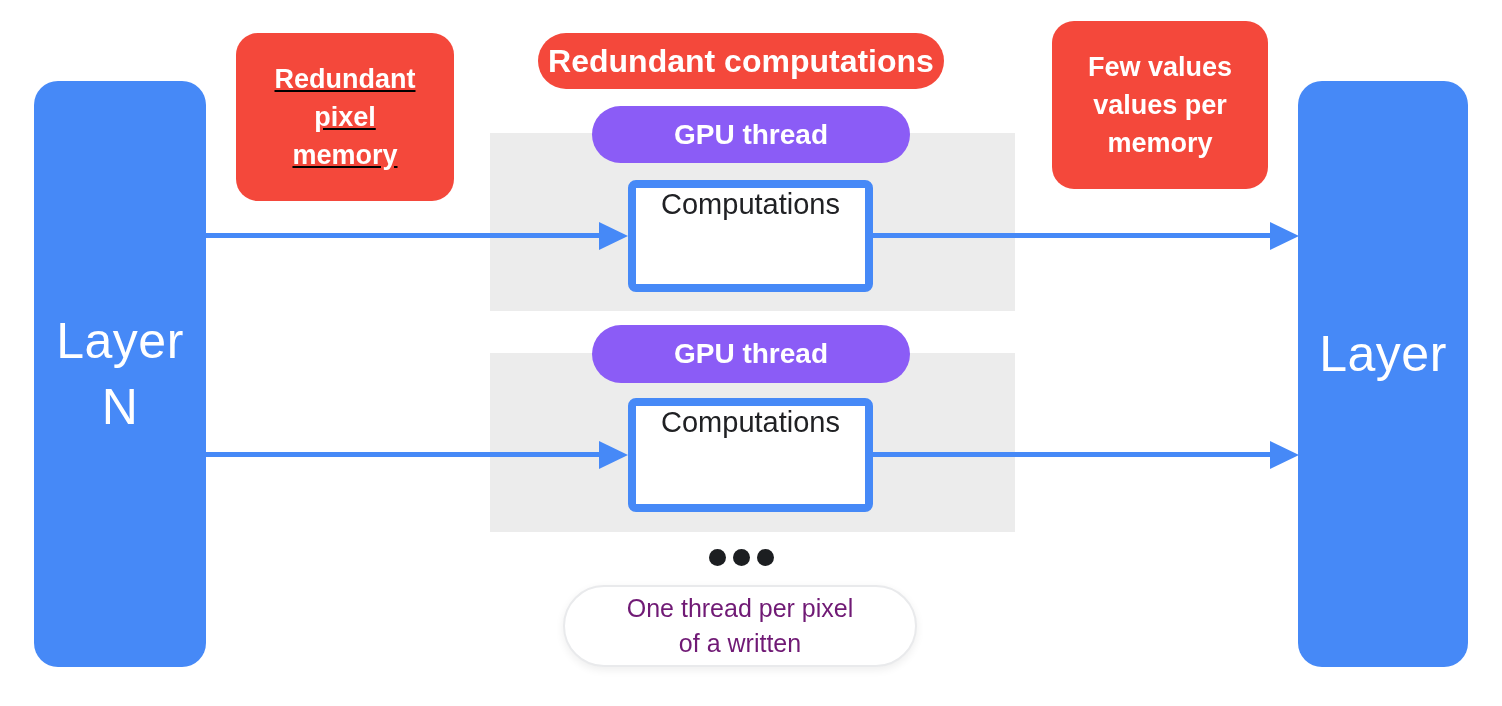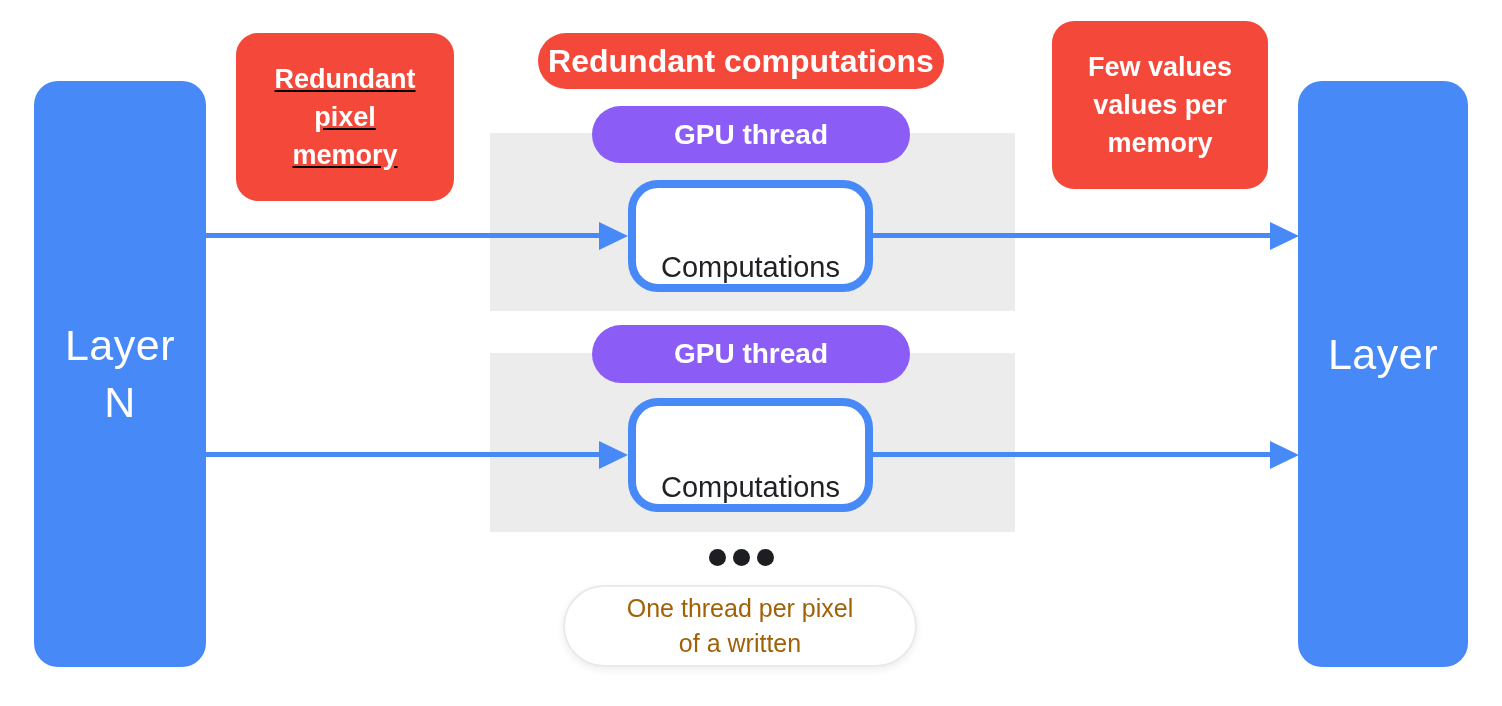--- a/index.html
+++ b/index.html
@@ -20,21 +20,21 @@
   
   .layer-box {
     background: #4689F7;
     border-radius: 24px;
     display: flex;
     align-items: center;
     justify-content: center;
   }
   .layer-label {
     color: #ffffff;
-    font-size: 43px;
+    font-size: 50px;
     font-weight: 500;
     line-height: 1.32;
     text-align: center;
     letter-spacing: 0.5px;
   }
 
   
   .red-badge {
     background: #F4483B;
     border-radius: 22px;
@@ -75,24 +75,24 @@
   }
   .gpu-pill-text {
     color: #ffffff;
     font-size: 28px;
     font-weight: 700;
     white-space: nowrap;
   }
   .comp-box {
     background: #ffffff;
     border: 8px solid #4689F7;
-    border-radius: 30px;
+    border-radius: 8px;
     box-sizing: border-box;
     display: flex;
-    align-items: flex-end;
+    align-items: flex-start;
     justify-content: center;
   }
   .comp-text {
     color: #202124;
     font-size: 29px;
     font-weight: 400;
     white-space: nowrap;
   }
 
   
@@ -125,21 +125,21 @@
     background: #ffffff;
     border: 2px solid #E9EAEC;
     border-radius: 42px;
     box-sizing: border-box;
     box-shadow: 0 3px 8px rgba(0,0,0,0.07);
     display: flex;
     align-items: center;
     justify-content: center;
   }
   .caption-text {
-    color: #a16207;
+    color: #701a75;
     font-size: 25px;
     font-weight: 400;
     line-height: 1.4;
     text-align: center;
   }
 </style>
 </head>
 <body>
 
 <div class="canvas">

